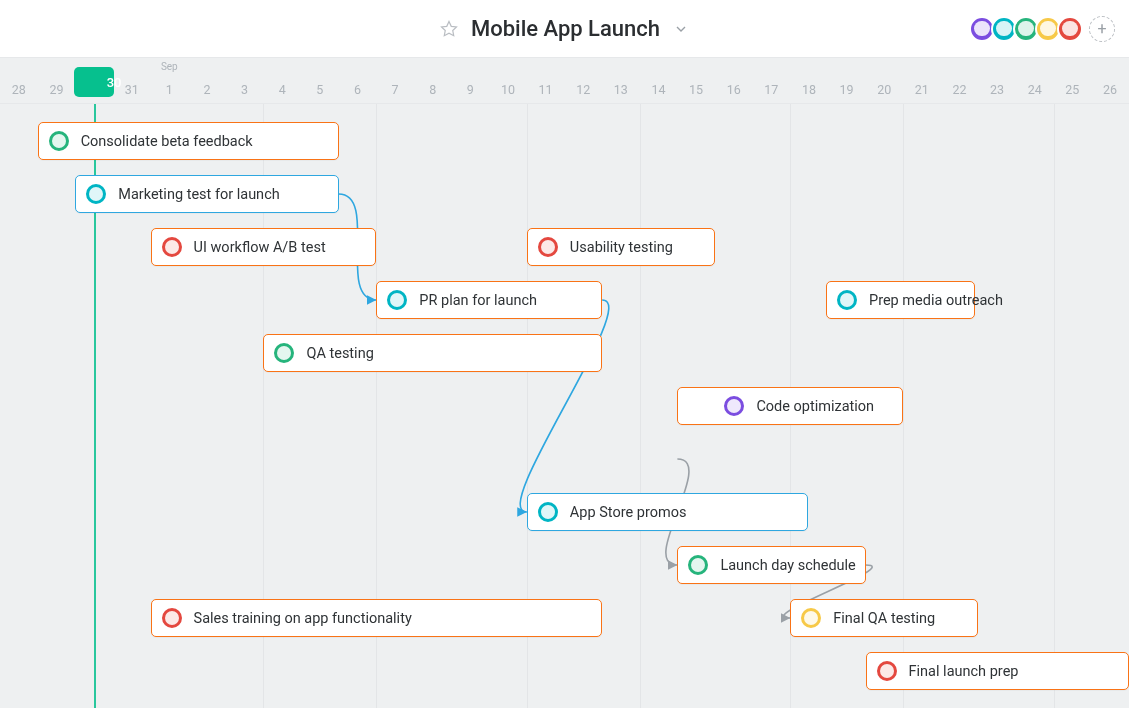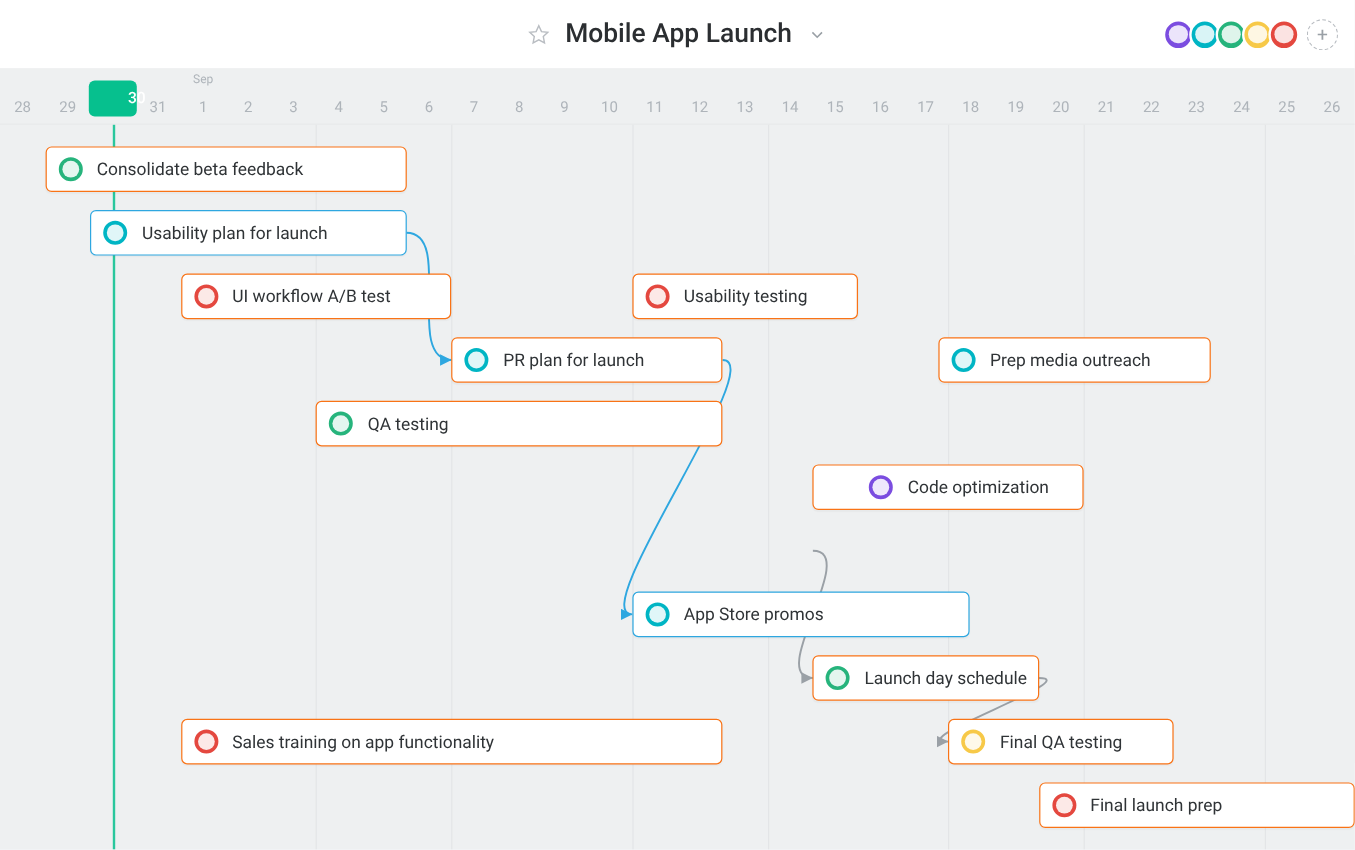--- a/index.html
+++ b/index.html
@@ -277,41 +277,41 @@
     <div class="task" style="left: 37.6333px; width: 301.067px; top: 18px;">
       <div class="task-avatar avatar green">
         <div class="face"></div>
       </div>
       <div class="label">Consolidate beta feedback</div>
     </div>
     <div class="task highlight" style="left: 75.2667px; width: 263.433px; top: 71px;">
       <div class="task-avatar avatar teal">
         <div class="face"></div>
       </div>
-      <div class="label">Usability plan for launch</div>
+      <div class="label">Marketing test for launch</div>
     </div>
     <div class="task" style="left: 150.533px; width: 225.8px; top: 124px;">
       <div class="task-avatar avatar red">
         <div class="face"></div>
       </div>
       <div class="label">UI workflow A/B test</div>
     </div>
     <div class="task" style="left: 526.867px; width: 188.167px; top: 124px;">
       <div class="task-avatar avatar red">
         <div class="face"></div>
       </div>
       <div class="label">Usability testing</div>
     </div>
     <div class="task" style="left: 376.333px; width: 225.8px; top: 177px;">
       <div class="task-avatar avatar teal">
         <div class="face"></div>
       </div>
       <div class="label">PR plan for launch</div>
     </div>
-    <div class="task" style="left: 782px; width: 227px; top: 177px;">
+    <div class="task" style="left: 826px; width: 149px; top: 177px;">
       <div class="task-avatar avatar teal">
         <div class="face"></div>
       </div>
       <div class="label">Prep media outreach</div>
     </div>
     <div class="task" style="left: 263.433px; width: 338.7px; top: 230px;">
       <div class="task-avatar avatar green">
         <div class="face"></div>
       </div>
       <div class="label">QA testing</div>

